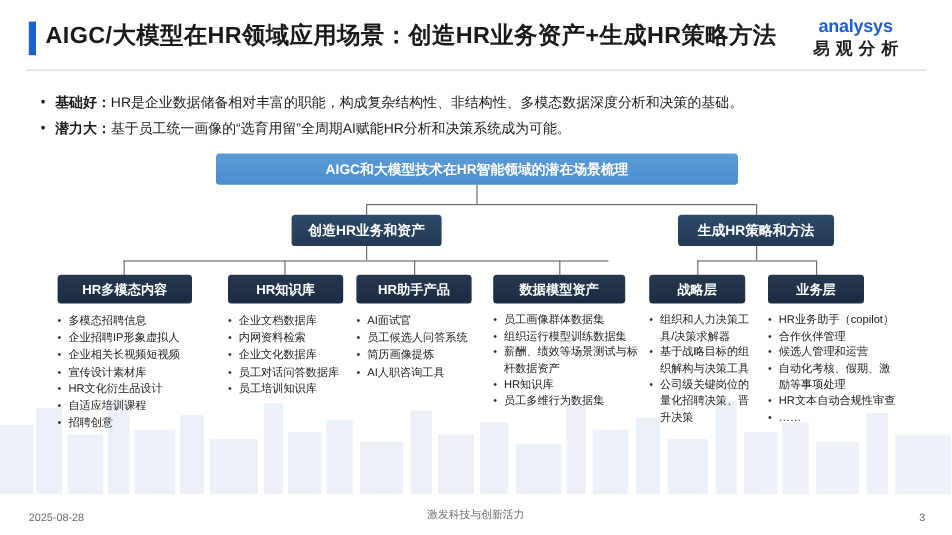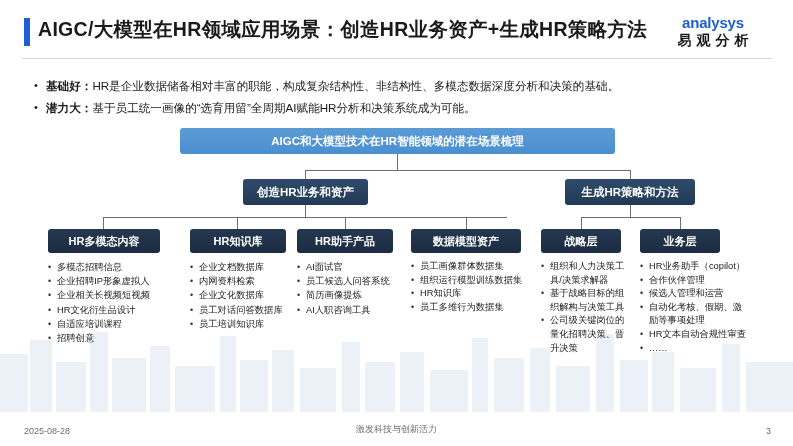--- a/index.html
+++ b/index.html
@@ -194,20 +194,21 @@
     <div class="node l3" style="left:190px; top:109px; width:96px; height:24px;">HR知识库</div>
     <div class="node l3" style="left:297px; top:109px; width:96px; height:24px;">HR助手产品</div>
     <div class="node l3" style="left:411px; top:109px; width:110px; height:24px;">数据模型资产</div>
     <div class="node l3" style="left:541px; top:109px; width:80px; height:24px;">战略层</div>
     <div class="node l3" style="left:640px; top:109px; width:80px; height:24px;">业务层</div>
 
     <ul class="col-items" style="left:48px; top:140px; width:130px;">
       <li>多模态招聘信息</li>
       <li>企业招聘IP形象虚拟人</li>
       <li>企业相关长视频短视频</li>
+      <li>宣传设计素材库</li>
       <li>HR文化衍生品设计</li>
       <li>自适应培训课程</li>
       <li>招聘创意</li>
     </ul>
 
     <ul class="col-items" style="left:190px; top:140px; width:105px;">
       <li>企业文档数据库</li>
       <li>内网资料检索</li>
       <li>企业文化数据库</li>
       <li>员工对话问答数据库</li>
@@ -217,20 +218,21 @@
     <ul class="col-items" style="left:297px; top:140px; width:108px;">
       <li>AI面试官</li>
       <li>员工候选人问答系统</li>
       <li>简历画像提炼</li>
       <li>AI人职咨询工具</li>
     </ul>
 
     <ul class="col-items wide" style="left:411px; top:140px; width:122px;">
       <li>员工画像群体数据集</li>
       <li>组织运行模型训练数据集</li>
+      <li>薪酬、绩效等场景测试与标杆数据资产</li>
       <li>HR知识库</li>
       <li>员工多维行为数据集</li>
     </ul>
 
     <ul class="col-items wide" style="left:541px; top:140px; width:92px;">
       <li>组织和人力决策工具/决策求解器</li>
       <li>基于战略目标的组织解构与决策工具</li>
       <li>公司级关键岗位的量化招聘决策、晋升决策</li>
     </ul>
 

